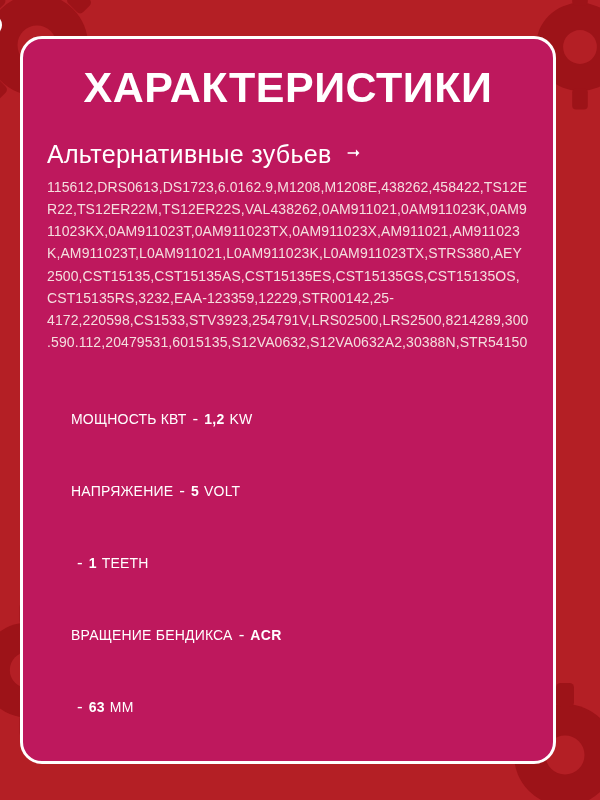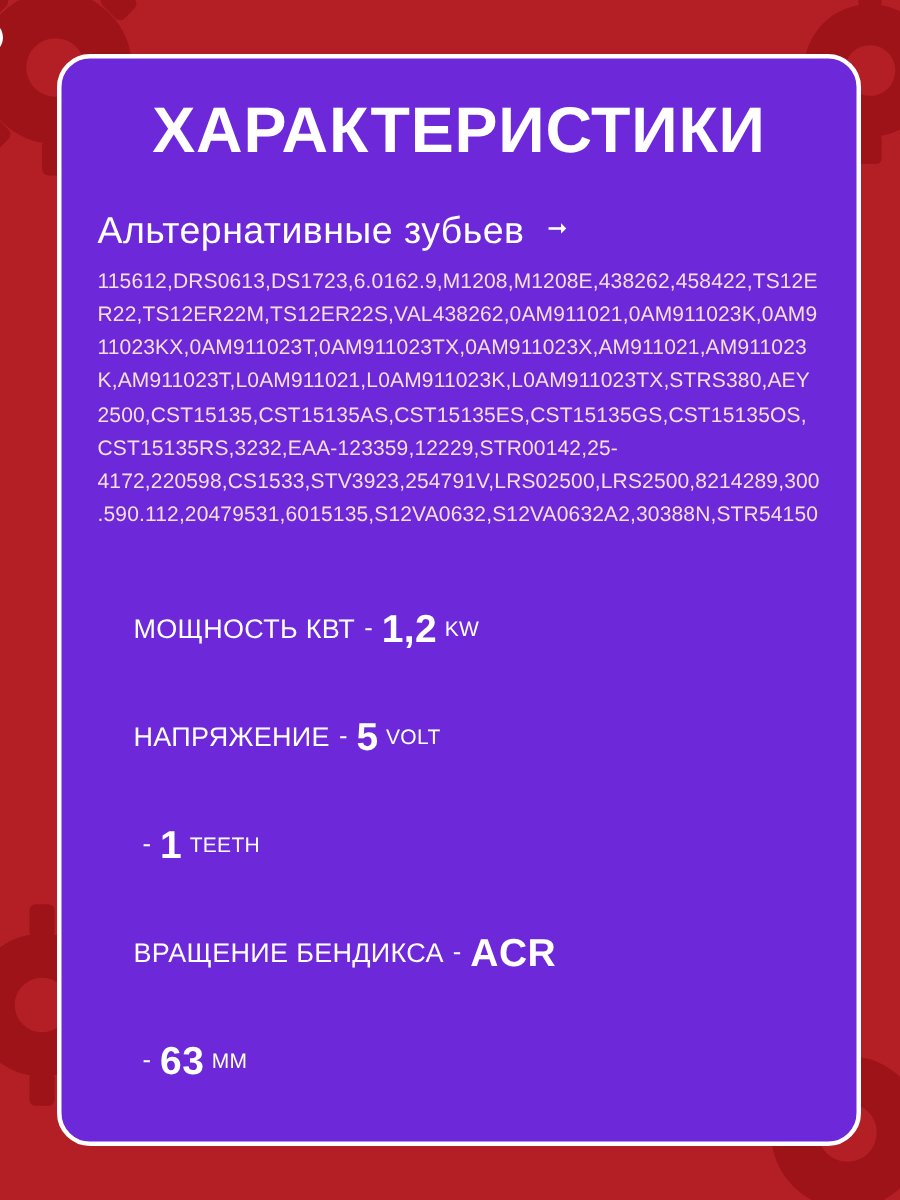--- a/index.html
+++ b/index.html
@@ -25,25 +25,25 @@
     border-radius: 50%;
     background: #ffffff;
   }
   .gear {
     position: absolute;
   }
   .gear svg { display: block; }
 
   .card {
     position: absolute;
-    left: 38px;
+    left: 20px;
     top: 36px;
     width: 536px;
     height: 728px;
-    background: #6d28d9;
+    background: #be185d;
     border: 3px solid #ffffff;
     border-radius: 22px;
     box-sizing: border-box;
     overflow: hidden;
   }
   .title {
     color: #ffffff;
     font-weight: bold;
     font-size: 43px;
     letter-spacing: 0.5px;
@@ -80,30 +80,30 @@
   }
   .spec {
     color: #ffffff;
     margin: 0 0 0 48px;
     padding: 0;
     height: 72px;
     display: flex;
     align-items: center;
   }
   .spec-label {
-    font-size: 18px;
+    font-size: 14px;
     letter-spacing: 0.2px;
     text-transform: uppercase;
   }
   .spec-sep {
     font-size: 17px;
     margin: 0 6px;
   }
   .spec-value {
-    font-size: 26px;
+    font-size: 14px;
     font-weight: bold;
     letter-spacing: 0.3px;
   }
   .spec-unit {
     font-size: 14px;
     margin-left: 5px;
     text-transform: uppercase;
     letter-spacing: 0.2px;
   }
   .watermark {

